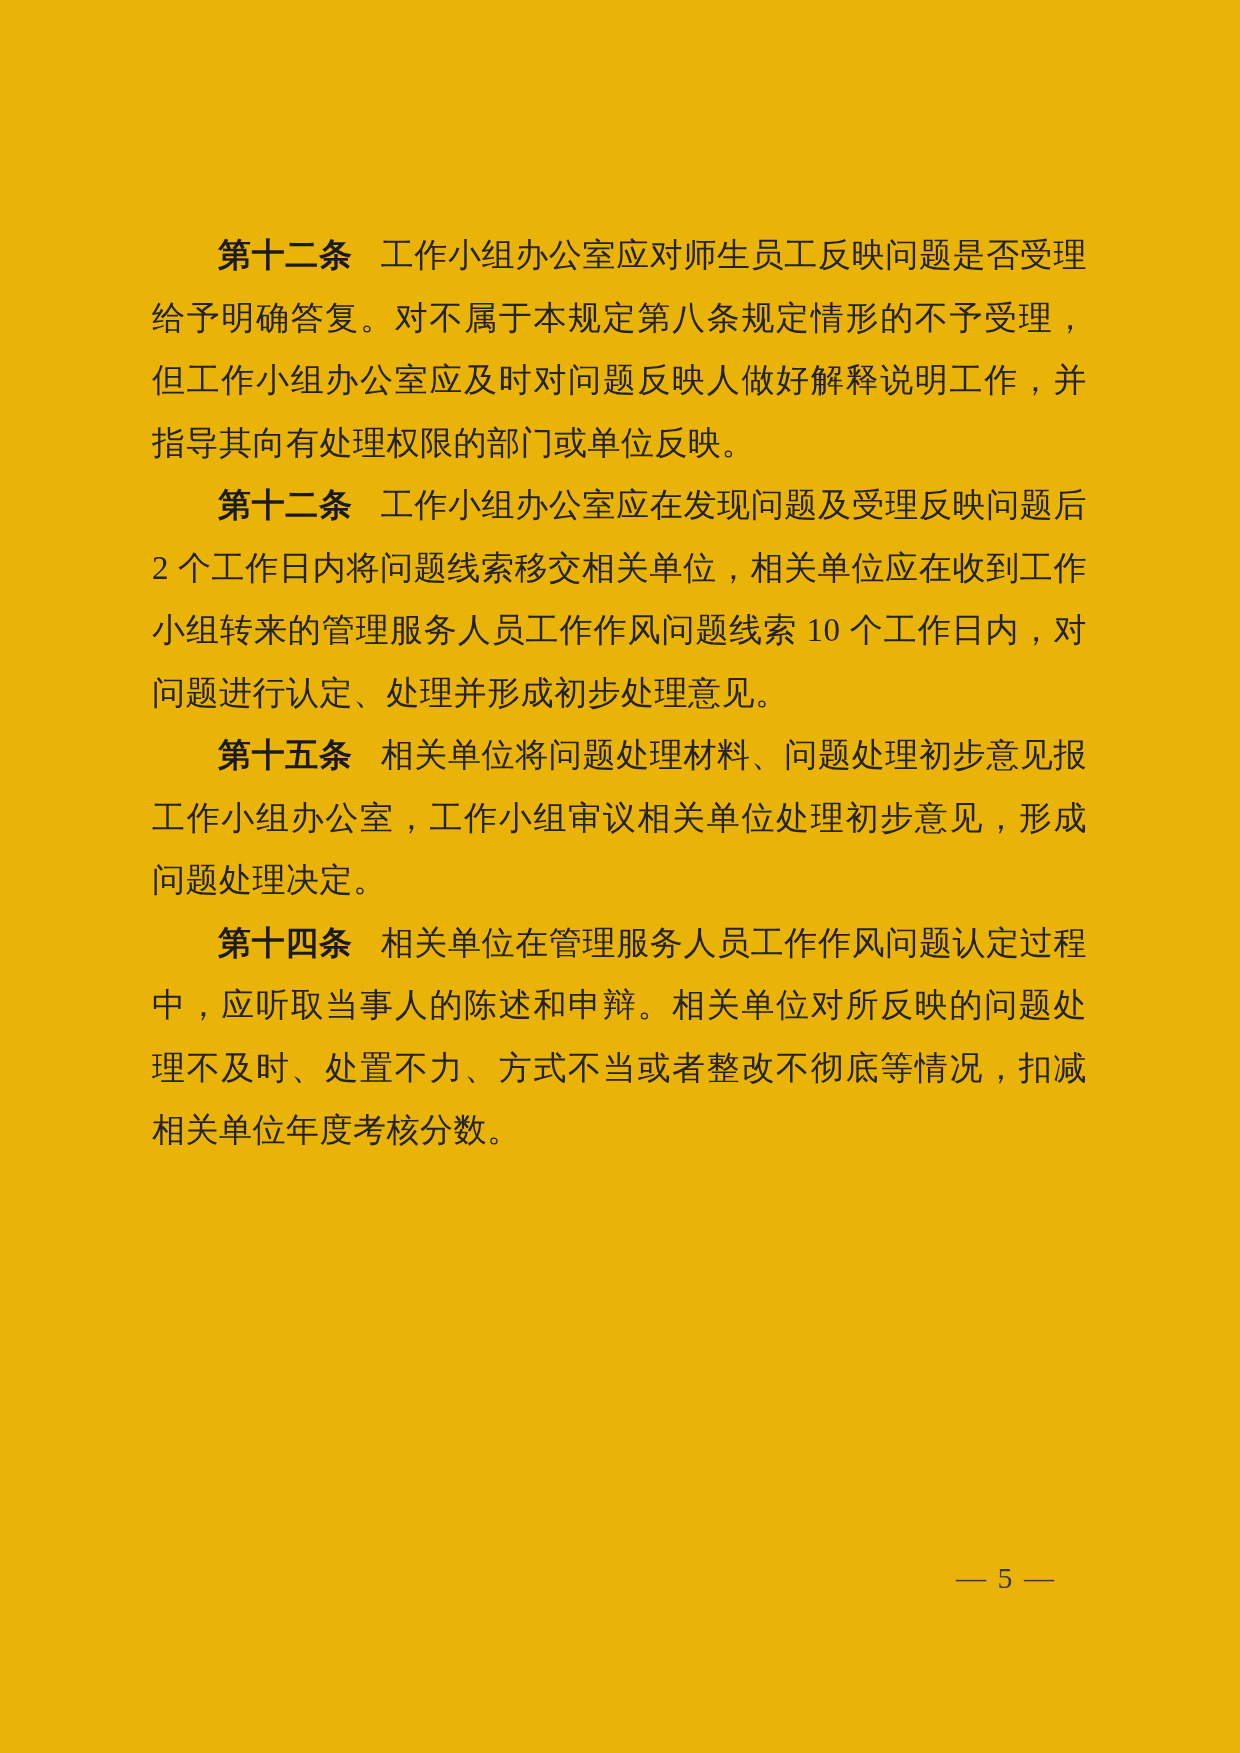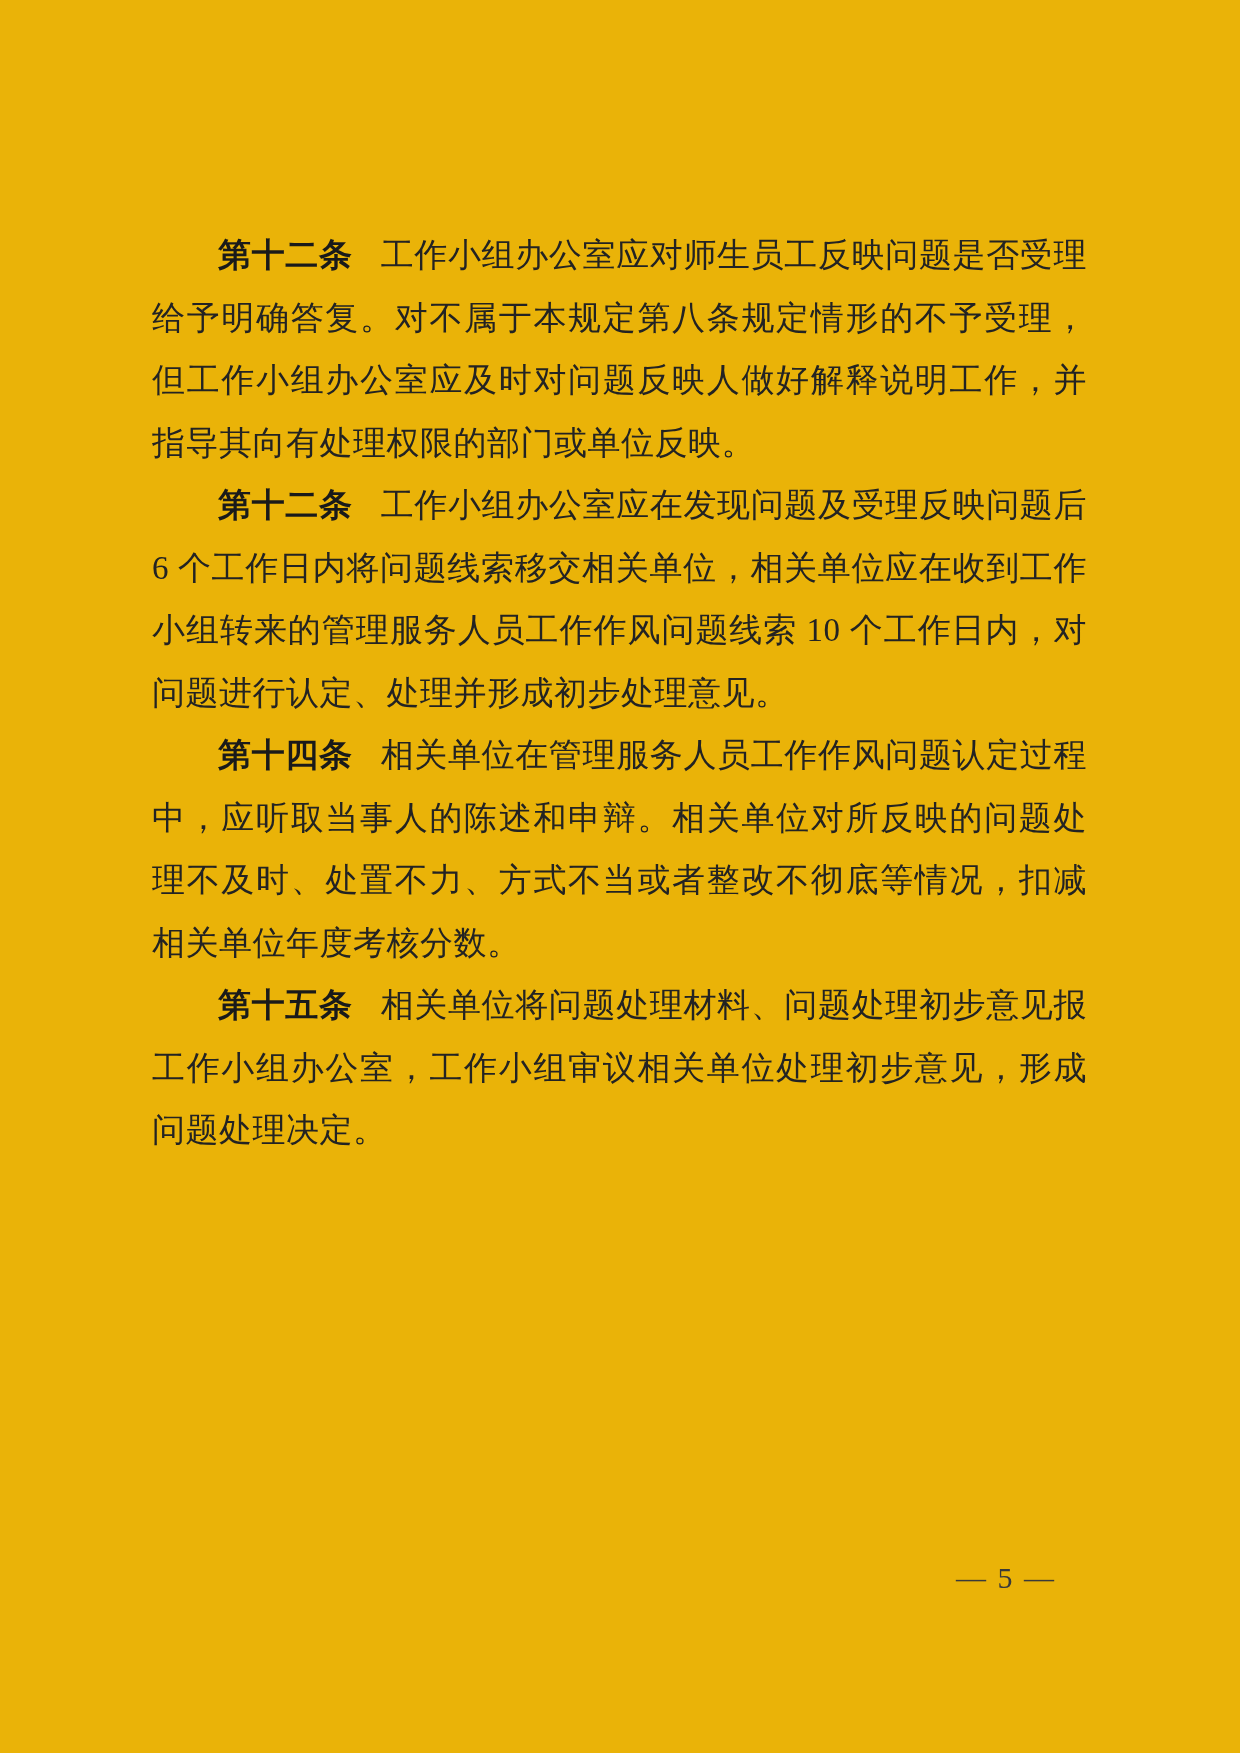--- a/index.html
+++ b/index.html
@@ -56,29 +56,29 @@
 
 <div class="page">
 
   <div class="text-block">
 
     <p class="article">
       <span class="art-num">第十二条</span><span>工作小组办公室应对师生员工反映问题是否受理给予明确答复。对不属于本规定第八条规定情形的不予受理，但工作小组办公室应及时对问题反映人做好解释说明工作，并指导其向有处理权限的部门或单位反映。</span>
     </p>
 
     <p class="article">
-      <span class="art-num">第十二条</span><span>工作小组办公室应在发现问题及受理反映问题后 6 个工作日内将问题线索移交相关单位，相关单位应在收到工作小组转来的管理服务人员工作作风问题线索 10 个工作日内，对问题进行认定、处理并形成初步处理意见。</span>
+      <span class="art-num">第十二条</span><span>工作小组办公室应在发现问题及受理反映问题后 2 个工作日内将问题线索移交相关单位，相关单位应在收到工作小组转来的管理服务人员工作作风问题线索 10 个工作日内，对问题进行认定、处理并形成初步处理意见。</span>
+    </p>
+
+    <p class="article">
+      <span class="art-num">第十五条</span><span>相关单位将问题处理材料、问题处理初步意见报工作小组办公室，工作小组审议相关单位处理初步意见，形成问题处理决定。</span>
     </p>
 
     <p class="article">
       <span class="art-num">第十四条</span><span>相关单位在管理服务人员工作作风问题认定过程中，应听取当事人的陈述和申辩。相关单位对所反映的问题处理不及时、处置不力、方式不当或者整改不彻底等情况，扣减相关单位年度考核分数。</span>
-    </p>
-
-    <p class="article">
-      <span class="art-num">第十五条</span><span>相关单位将问题处理材料、问题处理初步意见报工作小组办公室，工作小组审议相关单位处理初步意见，形成问题处理决定。</span>
     </p>
 
 
 
   </div>
 
   <div class="page-number">— 5 —</div>
 
 </div>
 

